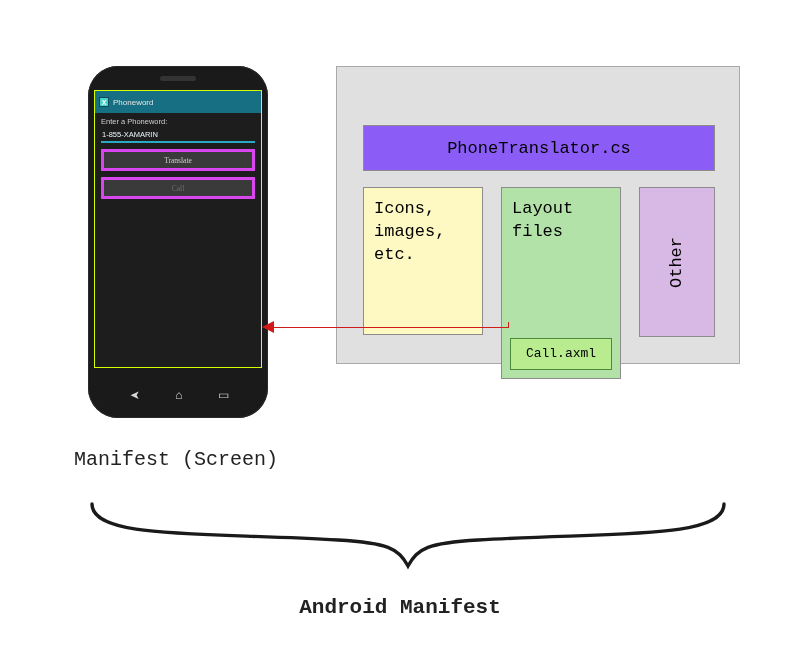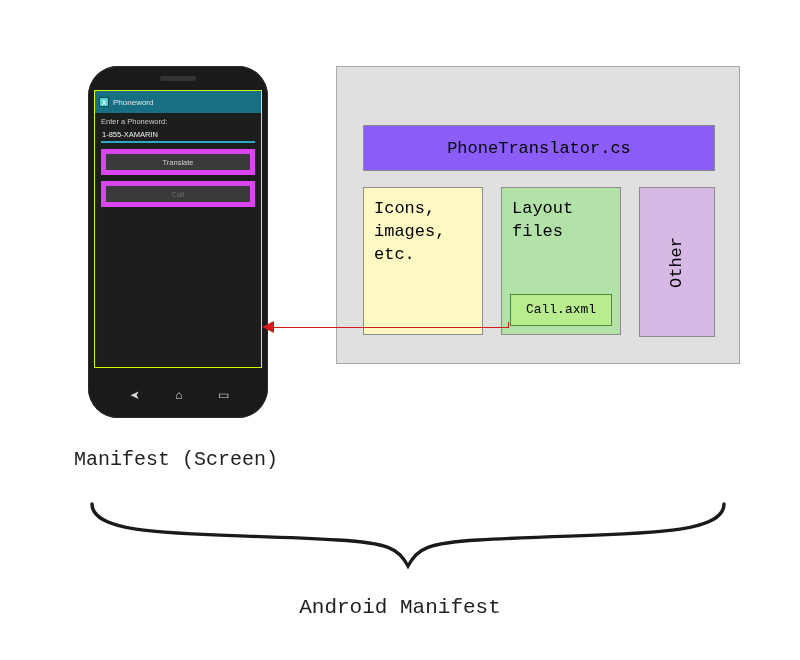--- a/index.html
+++ b/index.html
@@ -103,21 +103,22 @@
     padding: 2px 1px;
     color: #e9f6fa;
   }
   .phone-btn {
     margin: 6px 6px 0 6px;
     height: 16px;
     background: #3a3a3a;
     color: #d0d0d0;
     font-size: 7.5px;
     display:flex;align-items:center;justify-content:center;
-    border: 5px solid #d946ef;
+    border: 3px solid #d946ef;
+    font-family: Liberation Serif, serif;
   }
   .phone-btn.disabled {
     color: #6d6d6d;
   }
   .phone .navbar {
     position: absolute;
     bottom: 12px;
     left: 6px;
     right: 6px;
     height: 22px;
@@ -170,21 +171,21 @@
     padding: 10px 10px;
     box-sizing: border-box;
     font-size: 17px;
     line-height: 1.35;
   }
   .box-layout {
     position: absolute;
     left: 164px;
     top: 120px;
     width: 120px;
-    height: 148px;
+    height: 192px;
     background: #b3e2a9;
     border: 1px solid #8c8c8c;
     padding: 10px 10px;
     box-sizing: border-box;
     font-size: 17px;
     line-height: 1.35;
   }
   .box-other {
     position: absolute;
     left: 302px;
@@ -245,20 +246,21 @@
     color: #222;
   }
   .caption-manifest {
     position: absolute;
     top: 596px;
     left: 0;
     width: 800px;
     text-align: center;
     font-size: 21px;
     color: #222;
+    font-weight: bold;
   }
 
   
   .brace {
     position: absolute;
     top: 500px;
     left: 88px;
     width: 640px;
     height: 76px;
   }

